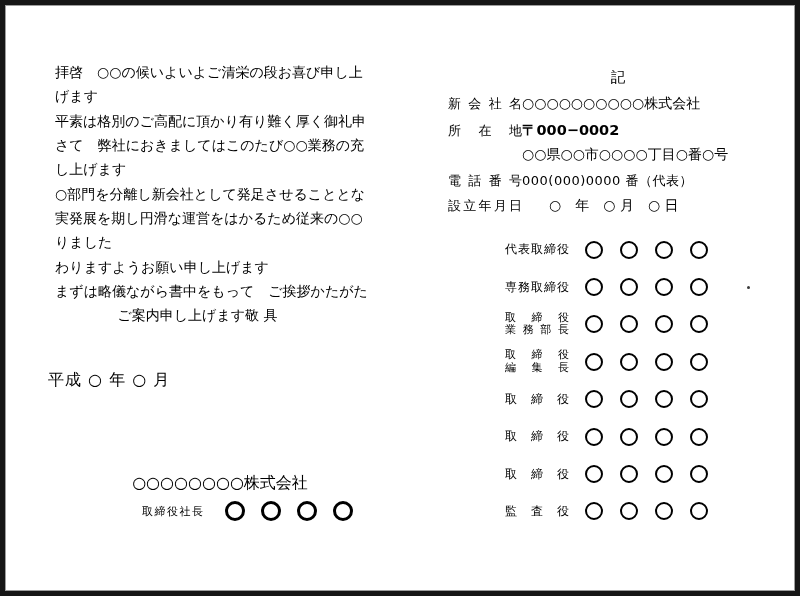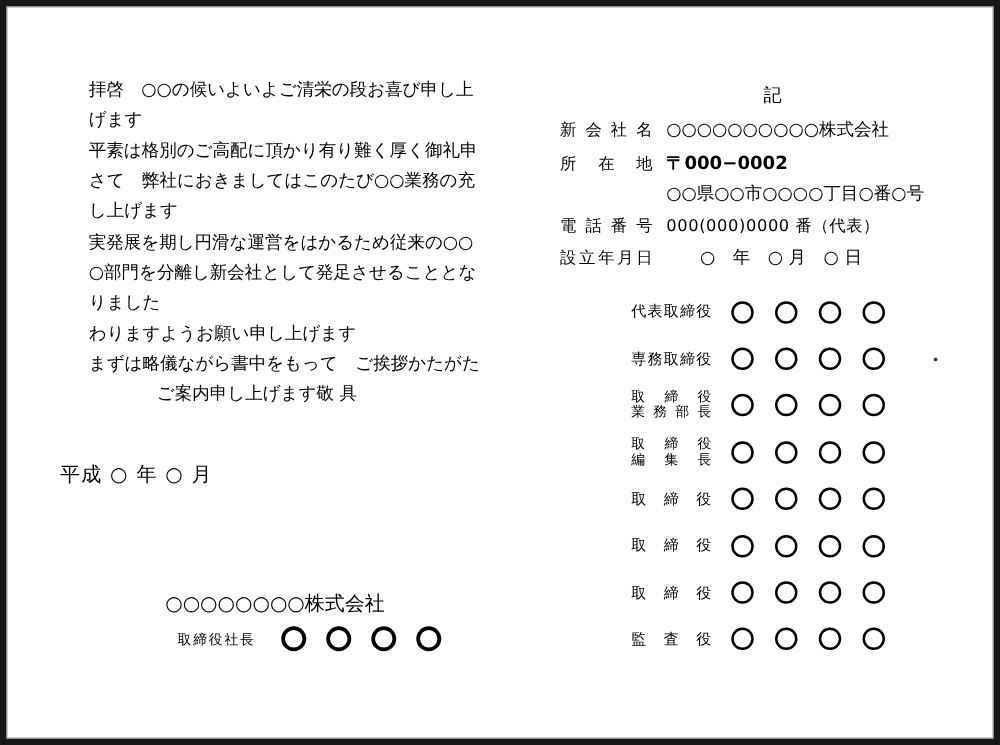--- a/index.html
+++ b/index.html
@@ -11,37 +11,37 @@
     border: 5px solid #161616;
     box-shadow: inset 0 0 0 1px #9e9e9e;
     font-family: "DejaVu Sans", "Liberation Sans", sans-serif;
     color: #000;
     overflow: hidden;
   }
   .abs { position: absolute; }
 
   
   .letter-body { left: 50px; top: 55px; width: 313px; font-size: 14px; line-height: 24.33px; }
-  .letter-line { height: 24.33px; white-space: nowrap; margin-left: 16px; }
+  .letter-line { height: 24.33px; white-space: nowrap; }
   .letter-line.last { display: flex; justify-content: center; padding-right: 28px; box-sizing: border-box; }
   .date-line { left: 43px; top: 366px; font-size: 16px; line-height: 18px; letter-spacing: 1px; text-align: center; }
 
   
   .sig-company { left: 105px; top: 468px; width: 220px; text-align: center; font-size: 16px; line-height: 20px; white-space: nowrap; }
   .sig-row { left: 137px; top: 492px; height: 28px; display: flex; align-items: center; gap: 12px; }
   .sig-title { font-size: 11px; letter-spacing: 1.5px; white-space: nowrap; }
   .sig-circles { display: flex; gap: 16px; margin-left: 8px; }
   .c20 { width: 20px; height: 20px; border: 3px solid #000; border-radius: 50%; box-sizing: border-box; background: #fff; }
 
   
   .notice-heading { left: 443px; top: 63px; width: 340px; text-align: center; font-size: 14.5px; line-height: 18px; }
   .notice-fields { left: 443px; top: 90px; width: 340px; }
   .field-row { display: flex; align-items: baseline; height: 25.5px; }
   .field-label { width: 74px; font-size: 13px; }
-  .field-value { margin-left: 11px; font-size: 14px; white-space: nowrap; }
+  .field-value { font-size: 14px; white-space: nowrap; }
   .field-value.phone { font-size: 13px; letter-spacing: 0.5px; }
   .field-value.bold { font-weight: bold; font-size: 14.5px; }
   .field-value.indent { padding-left: 27px; }
   .jchars { display: flex; justify-content: space-between; }
 
   
   .officers { left: 500px; top: 226px; }
   .officer-row { display: flex; align-items: center; height: 37.4px; }
   .officer-label { width: 64px; }
   .officer-label .single { font-size: 12px; }
@@ -55,22 +55,22 @@
 <body>
 
 <div class="frame">
 
   <div class="abs letter-body">
     <div class="letter-line">拝啓　○○の候いよいよご清栄の段お喜び申し上</div>
     <div class="letter-line">げます</div>
     <div class="letter-line">平素は格別のご高配に頂かり有り難く厚く御礼申</div>
     <div class="letter-line">さて　弊社におきましてはこのたび○○業務の充</div>
     <div class="letter-line">し上げます</div>
+    <div class="letter-line">○部門を分離し新会社として発足させることとな</div>
     <div class="letter-line">実発展を期し円滑な運営をはかるため従来の○○</div>
-    <div class="letter-line">○部門を分離し新会社として発足させることとな</div>
     <div class="letter-line">りました</div>
     <div class="letter-line">わりますようお願い申し上げます</div>
     <div class="letter-line">まずは略儀ながら書中をもって　ご挨拶かたがた</div>
     <div class="letter-line last">
       <span>ご案内申し上げます</span>
       <span>敬 具</span>
     </div>
   </div>
 
   <div class="abs date-line">平成 ○ 年 ○ 月</div>

